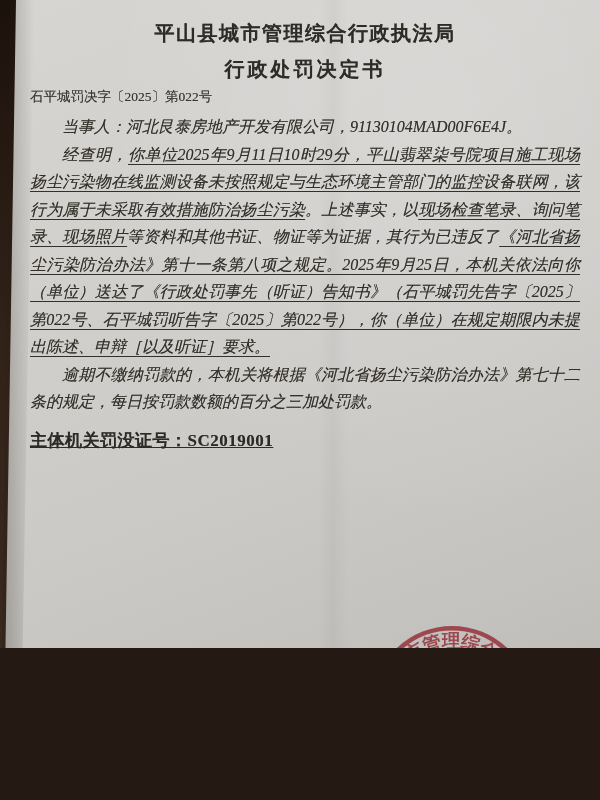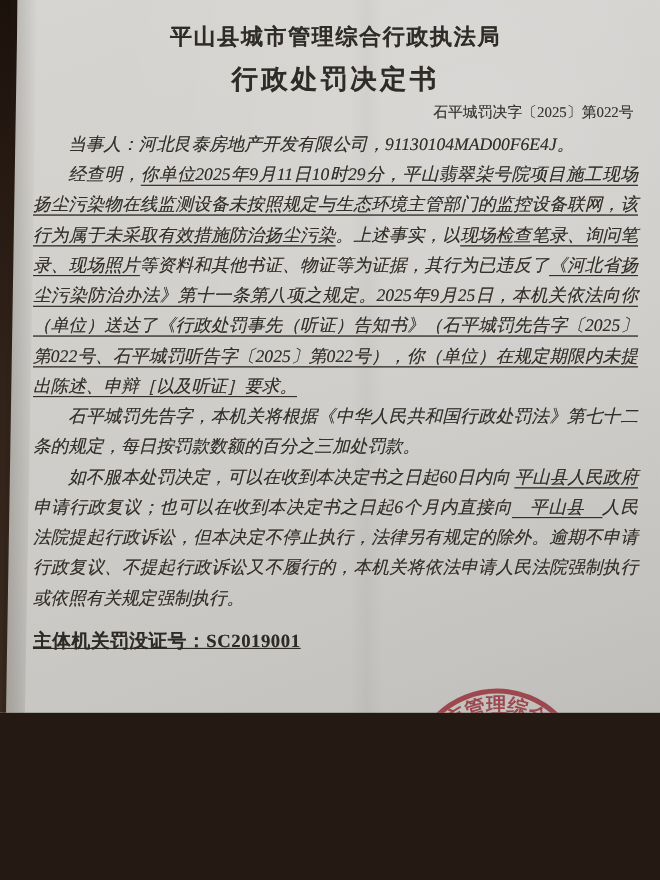--- a/index.html
+++ b/index.html
@@ -29,25 +29,25 @@
   }
   .content{
     position:absolute;left:30px;top:14px;width:550px;
     text-shadow:0 0 0.6px rgba(52,49,44,0.55);
   }
   .agency-title{
     text-align:center;font-size:20px;font-weight:bold;letter-spacing:1.5px;
     padding-top:6px;color:#2f2c27;
   }
   .doc-type-title{
-    text-align:center;font-size:24px;font-weight:bold;letter-spacing:3px;
+    text-align:center;font-size:20px;font-weight:bold;letter-spacing:3px;
     margin-top:9px;color:#2f2c27;
   }
   .doc-number{
-    text-align:right;font-size:13.5px;margin-top:5px;padding-right:4px;color:#3a3732;
+    font-size:13.5px;margin-top:5px;padding-right:4px;color:#3a3732;
   }
   .doc-body{
     margin-top:7px;font-size:16px;line-height:27.5px;
     text-align:justify;text-justify:inter-ideograph;color:#343029;font-style:italic;
   }
   .para{text-indent:2em;}
   .seg-u{text-decoration:underline;text-underline-offset:4px;text-decoration-thickness:1px;}
   .cert-line{
     margin-top:13px;font-size:17px;font-weight:bold;color:#2e2b26;letter-spacing:0.5px;text-decoration:underline;
   }
@@ -64,22 +64,21 @@
   <div class="edge-shadow"></div>
 
   <div class="content">
     <div class="agency-title">平山县城市管理综合行政执法局</div>
     <div class="doc-type-title">行政处罚决定书</div>
     <div class="doc-number">石平城罚决字〔2025〕第022号</div>
 
     <div class="doc-body">
       <div class="para"><span>当事人：河北艮泰房地产开发有限公司，91130104MAD00F6E4J。</span></div>
       <div class="para"><span>经查明，</span><span class="seg-u">你单位2025年9月11日10时29分，平山翡翠柒号院项目施工现场扬尘污染物在线监测设备未按照规定与生态环境主管部门的监控设备联网，该行为属于未采取有效措施防治扬尘污染</span><span>。上述事实，以</span><span class="seg-u">现场检查笔录、询问笔录、现场照片</span><span>等资料和其他书证、物证等为证据，其行为已违反了</span><span class="seg-u">《河北省扬尘污染防治办法》第十一条第八项之规定。2025年9月25日，本机关依法向你（单位）送达了《行政处罚事先（听证）告知书》（石平城罚先告字〔2025〕第022号、石平城罚听告字〔2025〕第022号），你（单位）在规定期限内未提出陈述、申辩［以及听证］要求。</span></div>
-      <div class="para"><span>石平城罚先告字，本机关将根据《中华人民共和国行政处罚法》第七十二条的规定，每日按罚款数额的百分之三加处罚款。</span></div>
-      <div class="para"><span>如不服本处罚决定，可以在收到本决定书之日起60日内向 </span><span class="seg-u">平山县人民政府</span><span>申请行政复议；也可以在收到本决定书之日起6个月内直接向</span><span class="seg-u">　平山县　</span><span>人民法院提起行政诉讼，但本决定不停止执行，法律另有规定的除外。逾期不申请行政复议、不提起行政诉讼又不履行的，本机关将依法申请人民法院强制执行或依照有关规定强制执行。</span></div>
+      <div class="para"><span>逾期不缴纳罚款的，本机关将根据《河北省扬尘污染防治办法》第七十二条的规定，每日按罚款数额的百分之三加处罚款。</span></div>
     </div>
 
     <div class="cert-line">主体机关罚没证号：SC2019001</div>
 
   </div>
 
   <svg class="seal" viewBox="0 0 164 168" xmlns="http://www.w3.org/2000/svg">
     <defs>
       <path id="ringPath" d="M 21.6,106.5 A 64 64 0 1 1 146.4,106.5" fill="none"></path>
       <path id="codePath" d="M 34.9,108 A 52 52 0 0 0 131.1,108" fill="none"></path>

